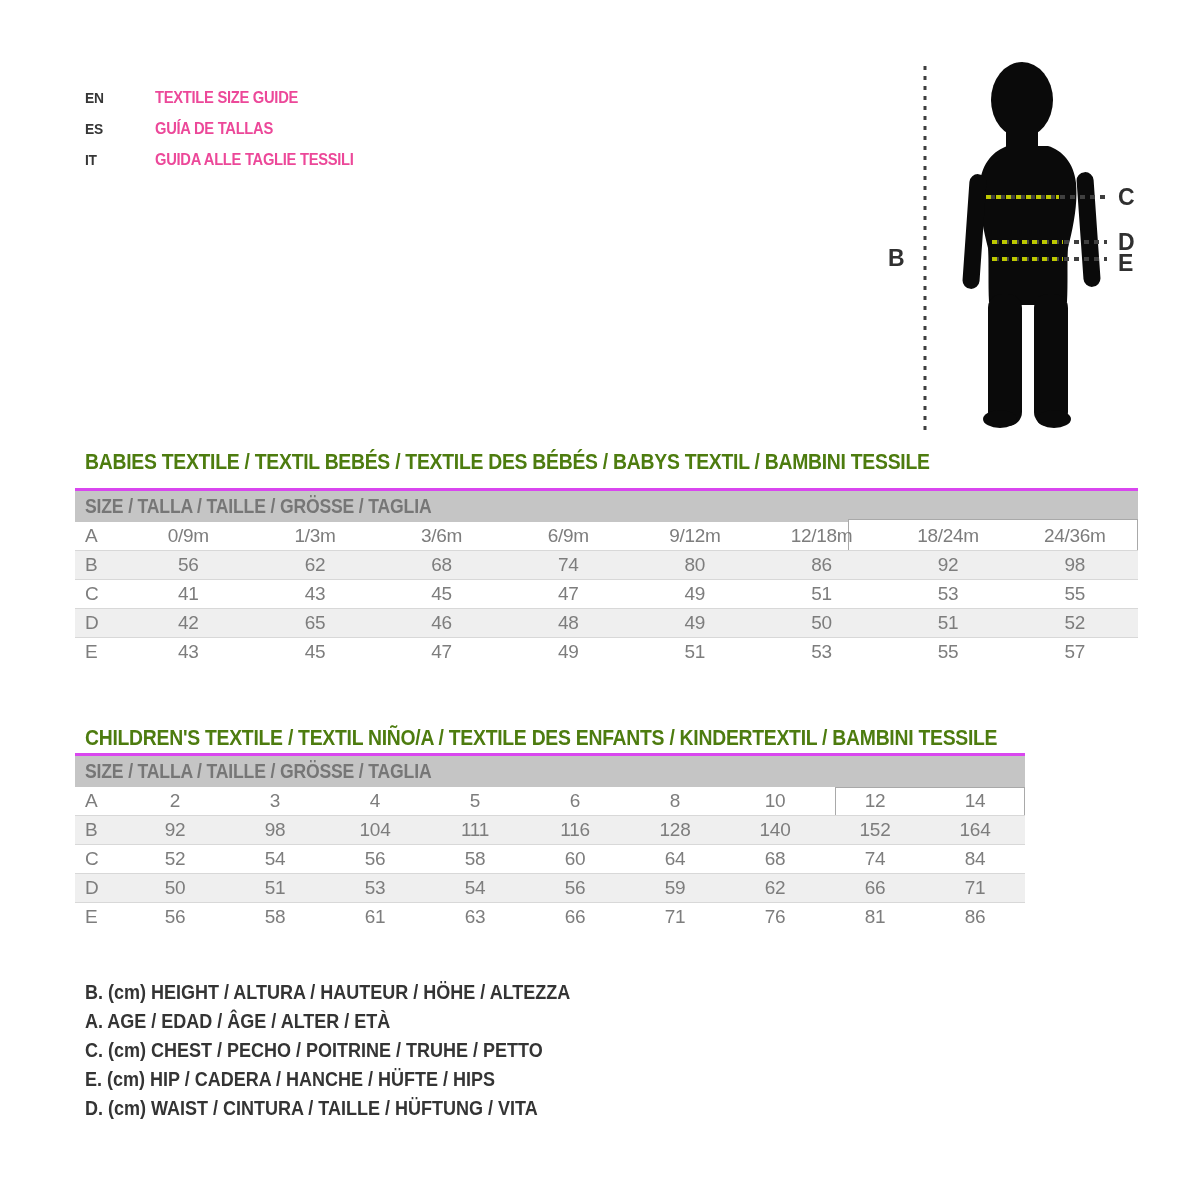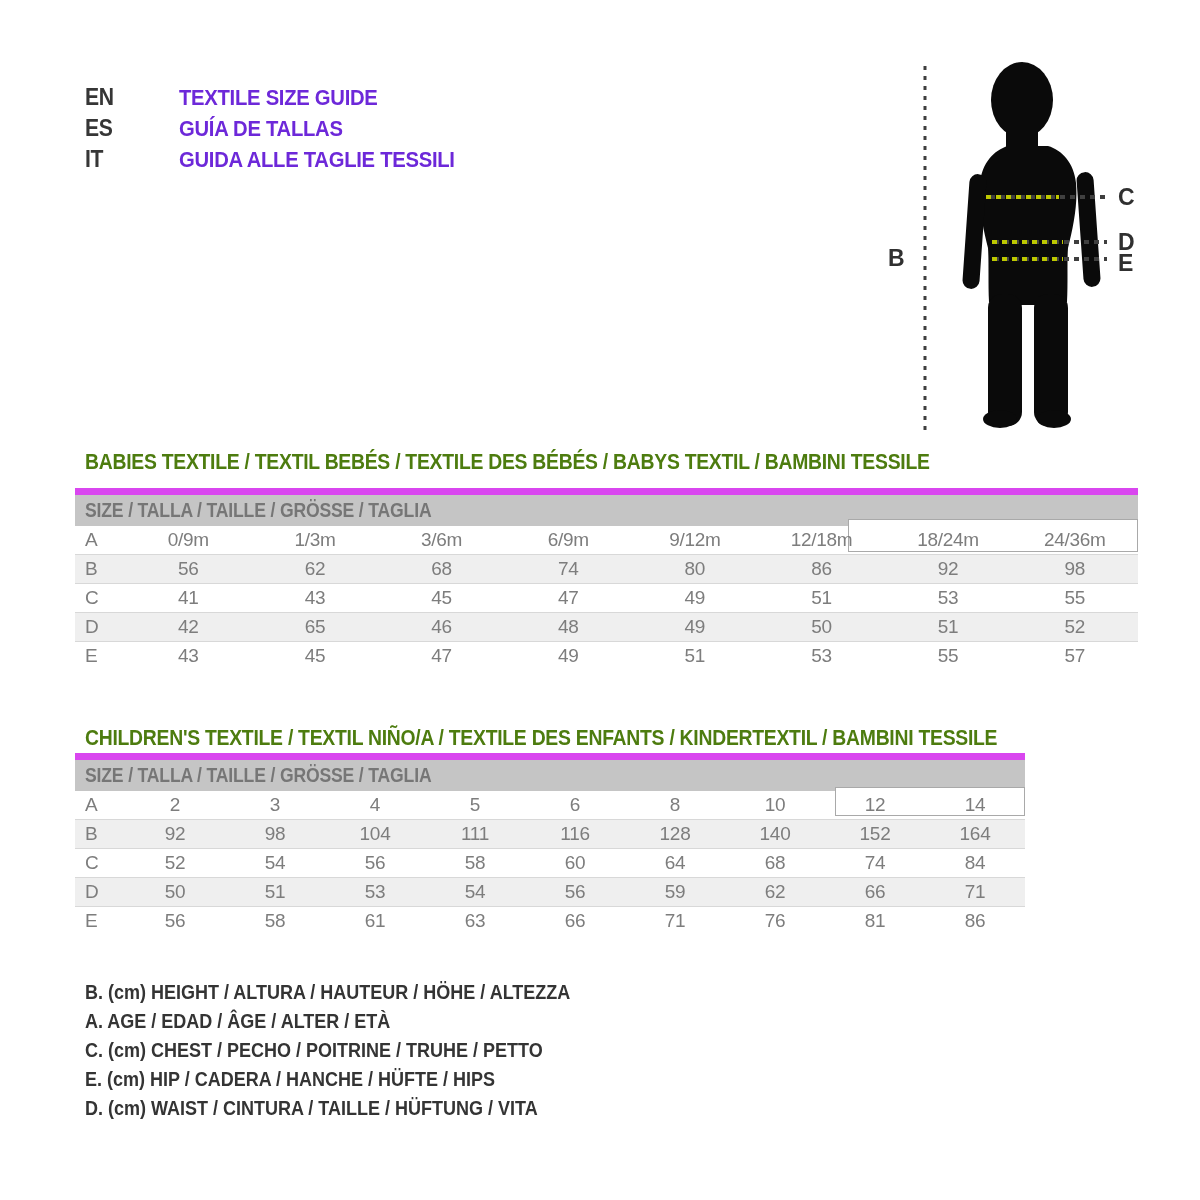--- a/index.html
+++ b/index.html
@@ -4,30 +4,30 @@
 <style>
   html,body{margin:0;padding:0;background:#fff;}
   #page{position:relative;width:1200px;height:1200px;background:#ffffff;overflow:hidden;
         font-family:"Liberation Sans", sans-serif;color:#343434;}
   .abs{position:absolute;}
   .cond{display:inline-block;transform:scaleX(0.9);transform-origin:0 50%;white-space:nowrap;}
 
   
   #lang-list{left:85px;top:82px;}
   .lang-row{display:flex;height:31px;align-items:center;}
-  .lang-code{width:70px;font-size:23px;font-weight:700;color:#363636;letter-spacing:-0.3px;}
-  .lang-title{font-size:22px;font-weight:700;color:#6d28d9;letter-spacing:-0.3px;margin-left:24px;}
+  .lang-code{width:70px;font-size:15px;font-weight:700;color:#363636;letter-spacing:-0.3px;}
+  .lang-title{font-size:16px;font-weight:700;color:#ec4899;letter-spacing:-0.3px;}
   .lang-title span,.lang-code span{display:inline-block;transform:scaleX(0.92);transform-origin:0 50%;white-space:nowrap;}
 
   
   .section-heading{font-size:22px;font-weight:700;color:#4d7c0f;letter-spacing:-0.3px;}
 
   
   .size-table{position:absolute;}
-  .t-head{position:relative;z-index:1;border-top:7px solid #d946ef;background:#c5c5c5;height:31px;
+  .t-head{position:relative;z-index:1;border-top:3px solid #d946ef;background:#c5c5c5;height:31px;
           display:flex;align-items:center;padding-left:10px;box-sizing:content-box;
           font-size:20px;font-weight:700;color:#767676;letter-spacing:-0.2px;}
   .t-head .cond{transform:scaleX(0.88);}
   .t-rows{position:relative;z-index:3;}
   .trow{display:flex;height:28px;align-items:center;}
   .trow + .trow{border-top:1px solid #d8d8d8;}
   .trow.stripe{background:#efefef;}
   .tcell{flex:1;text-align:center;font-size:19px;color:#7d7d7d;letter-spacing:-0.3px;}
   .tcell.tlabel{flex:0 0 40px;text-align:left;padding-left:10px;}
   .sel-box{position:absolute;z-index:2;background:#ffffff;border:1px solid #a9a9a9;box-sizing:border-box;}

